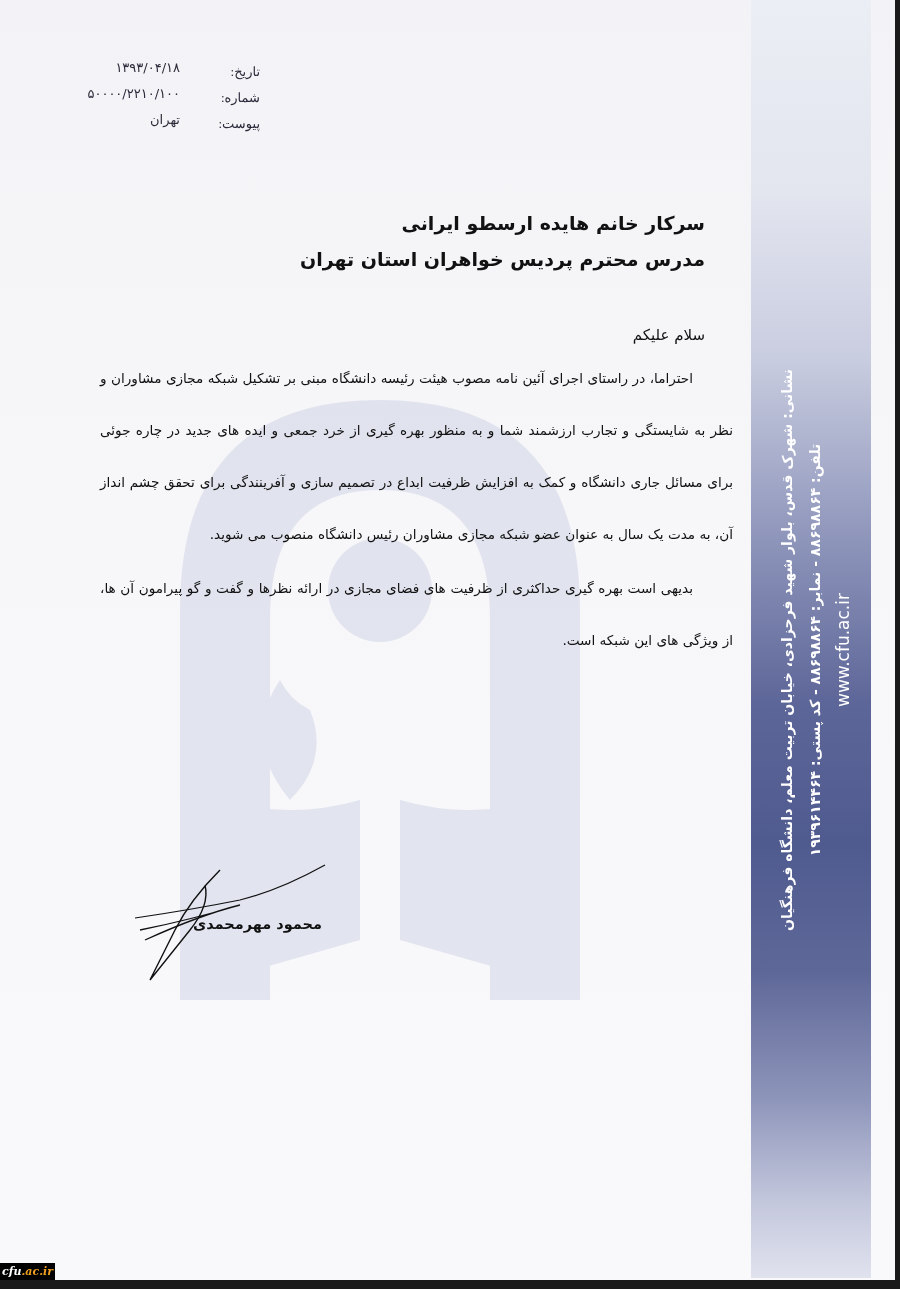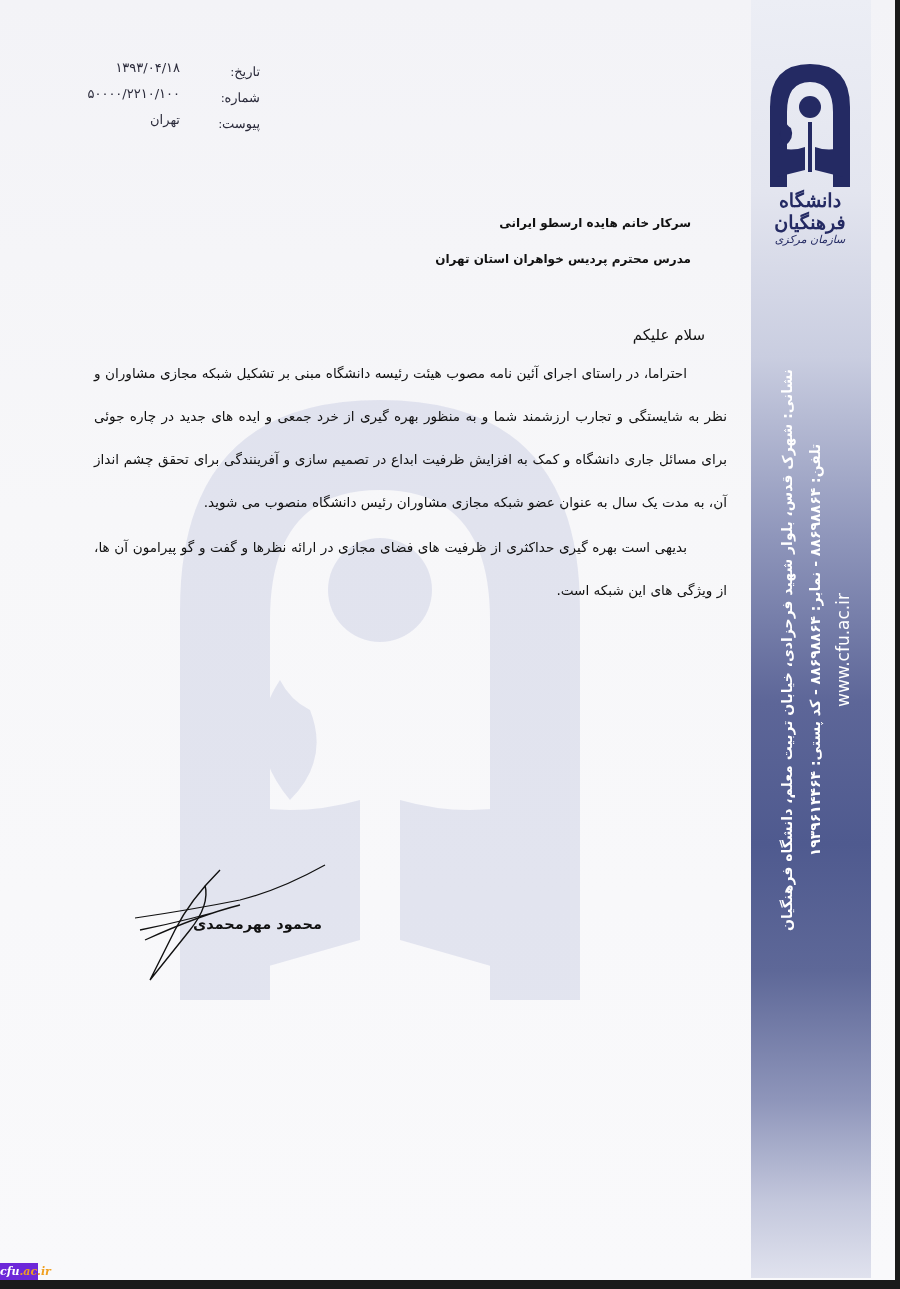--- a/index.html
+++ b/index.html
@@ -10,61 +10,49 @@
   .watermark { position:absolute; left:160px; top:380px; width:440px; height:620px; opacity:0.11; }
   .logo { position:absolute; left:760px; top:62px; width:100px; height:190px; text-align:center; }
   .logo svg { display:block; margin:0 auto; }
   .logo-name { font-family:"DejaVu Serif", serif; font-size:19px; color:#242a63; font-weight:bold; margin-top:2px; direction:rtl; }
   .logo-sub { font-family:"DejaVu Serif", serif; font-size:11px; color:#242a63; font-style:italic; direction:rtl; }
   .meta { position:absolute; left:60px; top:60px; width:200px; direction:rtl; font-size:13px; color:#2a2a3a; }
   .meta-row { height:26px; position:relative; }
   .meta-label { position:absolute; right:0; top:4px; font-size:13px;font-family:Liberation Serif, serif; }
   .meta-value { position:absolute; right:80px; top:0; font-size:13px; }
   .bismillah { position:absolute; left:400px; top:66px; width:110px; text-align:center; font-family:"DejaVu Serif", serif; font-style:italic; font-weight:bold; font-size:22px; color:#1e2461; direction:rtl; }
-  .recipient { position:absolute; right:204px; top:205px; direction:rtl; text-align:right; font-weight:bold; font-size:12px; color:#111; line-height:36px; }
+  .recipient { position:absolute; right:190px; top:205px; direction:rtl; text-align:right; font-weight:bold; font-size:19px; color:#111; line-height:36px; }
   .greeting { position:absolute; right:190px; top:326px; direction:rtl; font-size:15px; color:#111; }
-  .body-text { position:absolute; left:94px; top:352px; width:633px; direction:rtl; text-align:justify; font-size:13.6px; color:#111; line-height:43px; }
+  .body-text { position:absolute; left:100px; top:352px; width:633px; direction:rtl; text-align:justify; font-size:13.6px; color:#111; line-height:52px; }
   .body-text p { margin:0 0 2px 0; text-indent:40px; }
   .signature { position:absolute; left:130px; top:860px; width:220px; height:130px; }
   .sig-svg { position:absolute; left:0; top:0; }
   .sig-name { position:absolute; left:2px; top:52px; width:190px; direction:rtl; text-align:right; font-weight:bold; font-size:14.5px; color:#111; line-height:24px; }
   .side-text { position:absolute; left:770px; top:300px; width:90px; height:700px; }
   .side-inner { position:absolute; left:50%; top:50%; width:700px; transform:translate(-50%,-50%) rotate(-90deg); direction:rtl; text-align:center; color:#fff; font-size:14px; line-height:28px; font-weight:bold; }
   .side-inner .url { direction:ltr; font-weight:normal; font-size:17px; }
-  .badge { position:absolute; left:0; top:1263px; width:38px; height:17px; background:#6d28d9; font-family:"DejaVu Serif", serif; font-style:italic; font-weight:bold; font-size:11px; line-height:17px; text-align:center; }
+  .badge { position:absolute; left:0; top:1263px; width:55px; height:17px; background:#000000; font-family:"DejaVu Serif", serif; font-style:italic; font-weight:bold; font-size:11px; line-height:17px; text-align:center; }
   .badge .a { color:#fff; }
   .badge .b { color:#f0a020; }
 </style>
 </head>
 <body>
 
 <div class="page">
 
   <div class="band"></div>
 
   <svg class="watermark" viewBox="0 0 440 620">
     <path d="M20 620 L20 230 Q20 20 220 20 Q420 20 420 230 L420 620 L330 620 L330 240 Q330 110 220 110 Q110 110 110 240 L110 620 Z" fill="#3b4aa0"></path>
     <circle cx="220" cy="210" r="52" fill="#3b4aa0"></circle>
     <path d="M60 420 L60 600 L200 560 L200 420 Q130 440 60 420 Z" fill="#3b4aa0"></path>
     <path d="M380 420 L380 600 L240 560 L240 420 Q310 440 380 420 Z" fill="#3b4aa0"></path>
     <path d="M120 300 Q80 360 130 420 Q170 380 150 330 Q130 320 120 300 Z" fill="#3b4aa0"></path>
   </svg>
 
-  <div class="logo">
-    <svg width="90" height="125" viewBox="0 0 90 125">
-      <path d="M5 125 L5 45 Q5 2 45 2 Q85 2 85 45 L85 125 L68 125 L68 50 Q68 20 45 20 Q22 20 22 50 L22 125 Z" fill="#242a63"></path>
-      <circle cx="45" cy="45" r="11" fill="#242a63"></circle>
-      <path d="M12 85 L12 115 L40 108 L40 85 Q26 90 12 85 Z" fill="#242a63"></path>
-      <path d="M78 85 L78 115 L50 108 L50 85 Q64 90 78 85 Z" fill="#242a63"></path>
-      <path d="M20 58 Q10 72 20 84 Q30 76 26 66 Q22 64 20 58 Z" fill="#242a63"></path>
-      <rect x="43" y="60" width="4" height="50" fill="#242a63"></rect>
-    </svg>
-    <div class="logo-name">دانشگاه فرهنگیان</div>
-    <div class="logo-sub">سازمان مرکزی</div>
-  </div>
 
 
   <div class="meta">
     <div class="meta-row">
       <span class="meta-label">تاریخ:</span>
       <span class="meta-value">۱۳۹۳/۰۴/۱۸</span>
     </div>
     <div class="meta-row">
       <span class="meta-label">شماره:</span>
       <span class="meta-value">۵۰۰۰۰/۲۲۱۰/۱۰۰</span>

